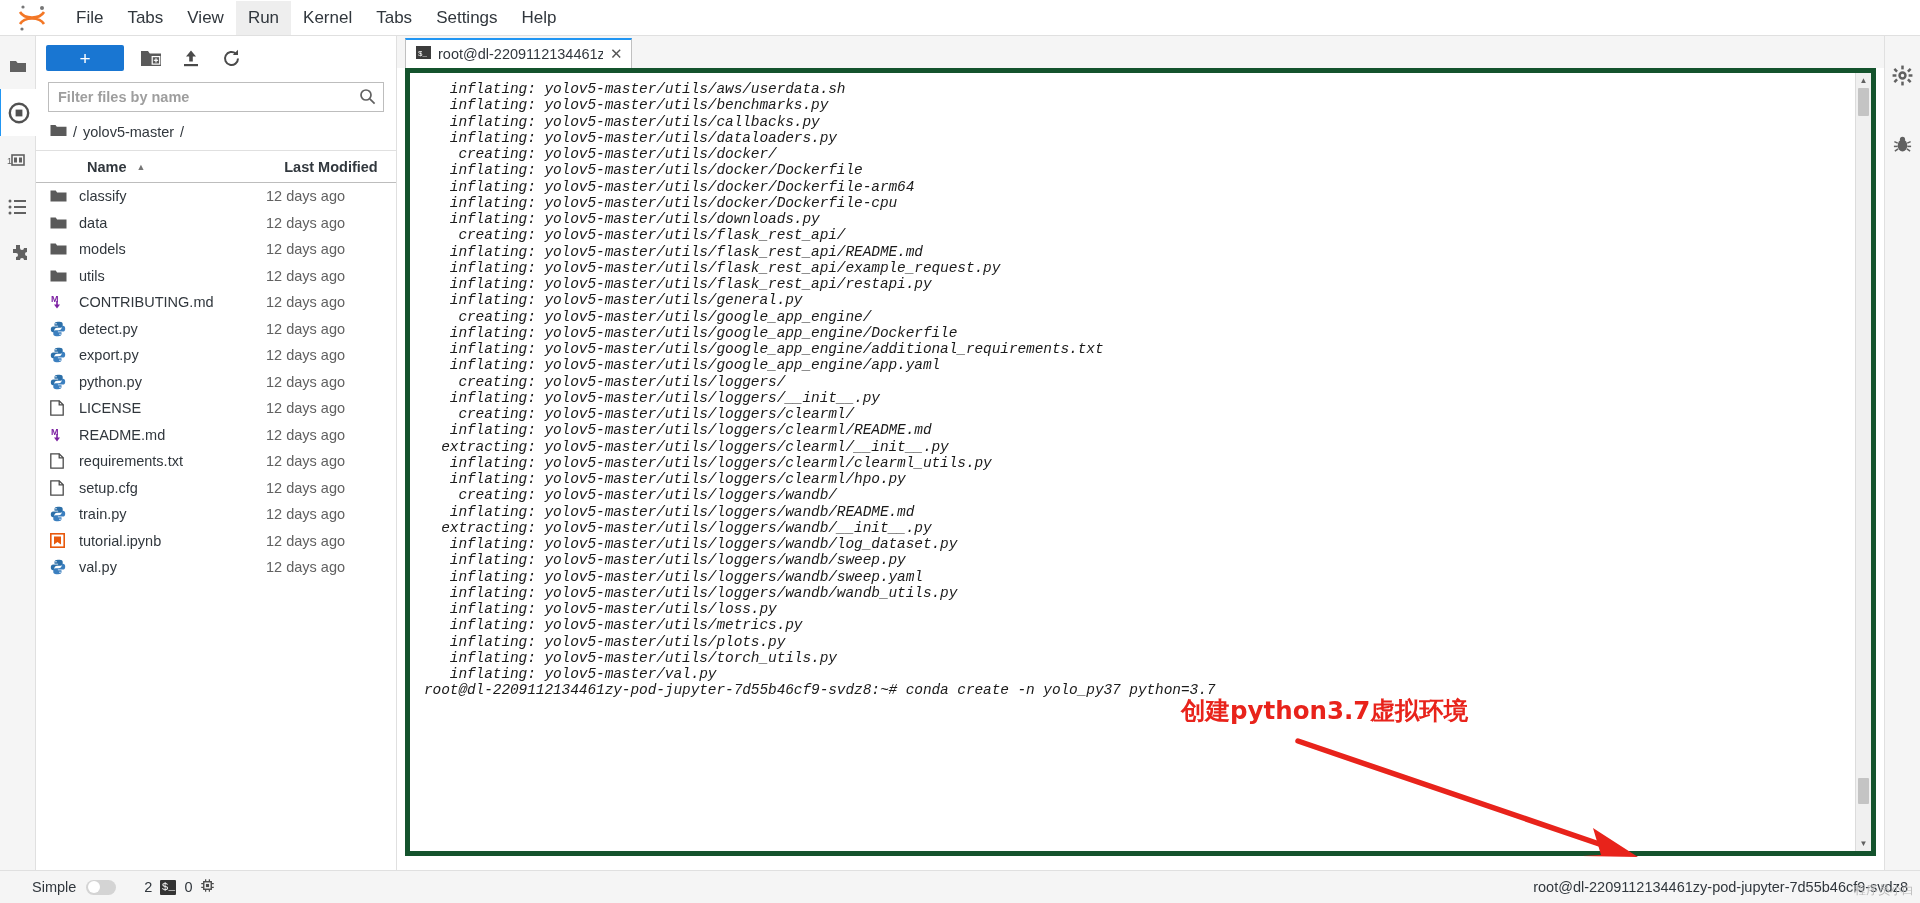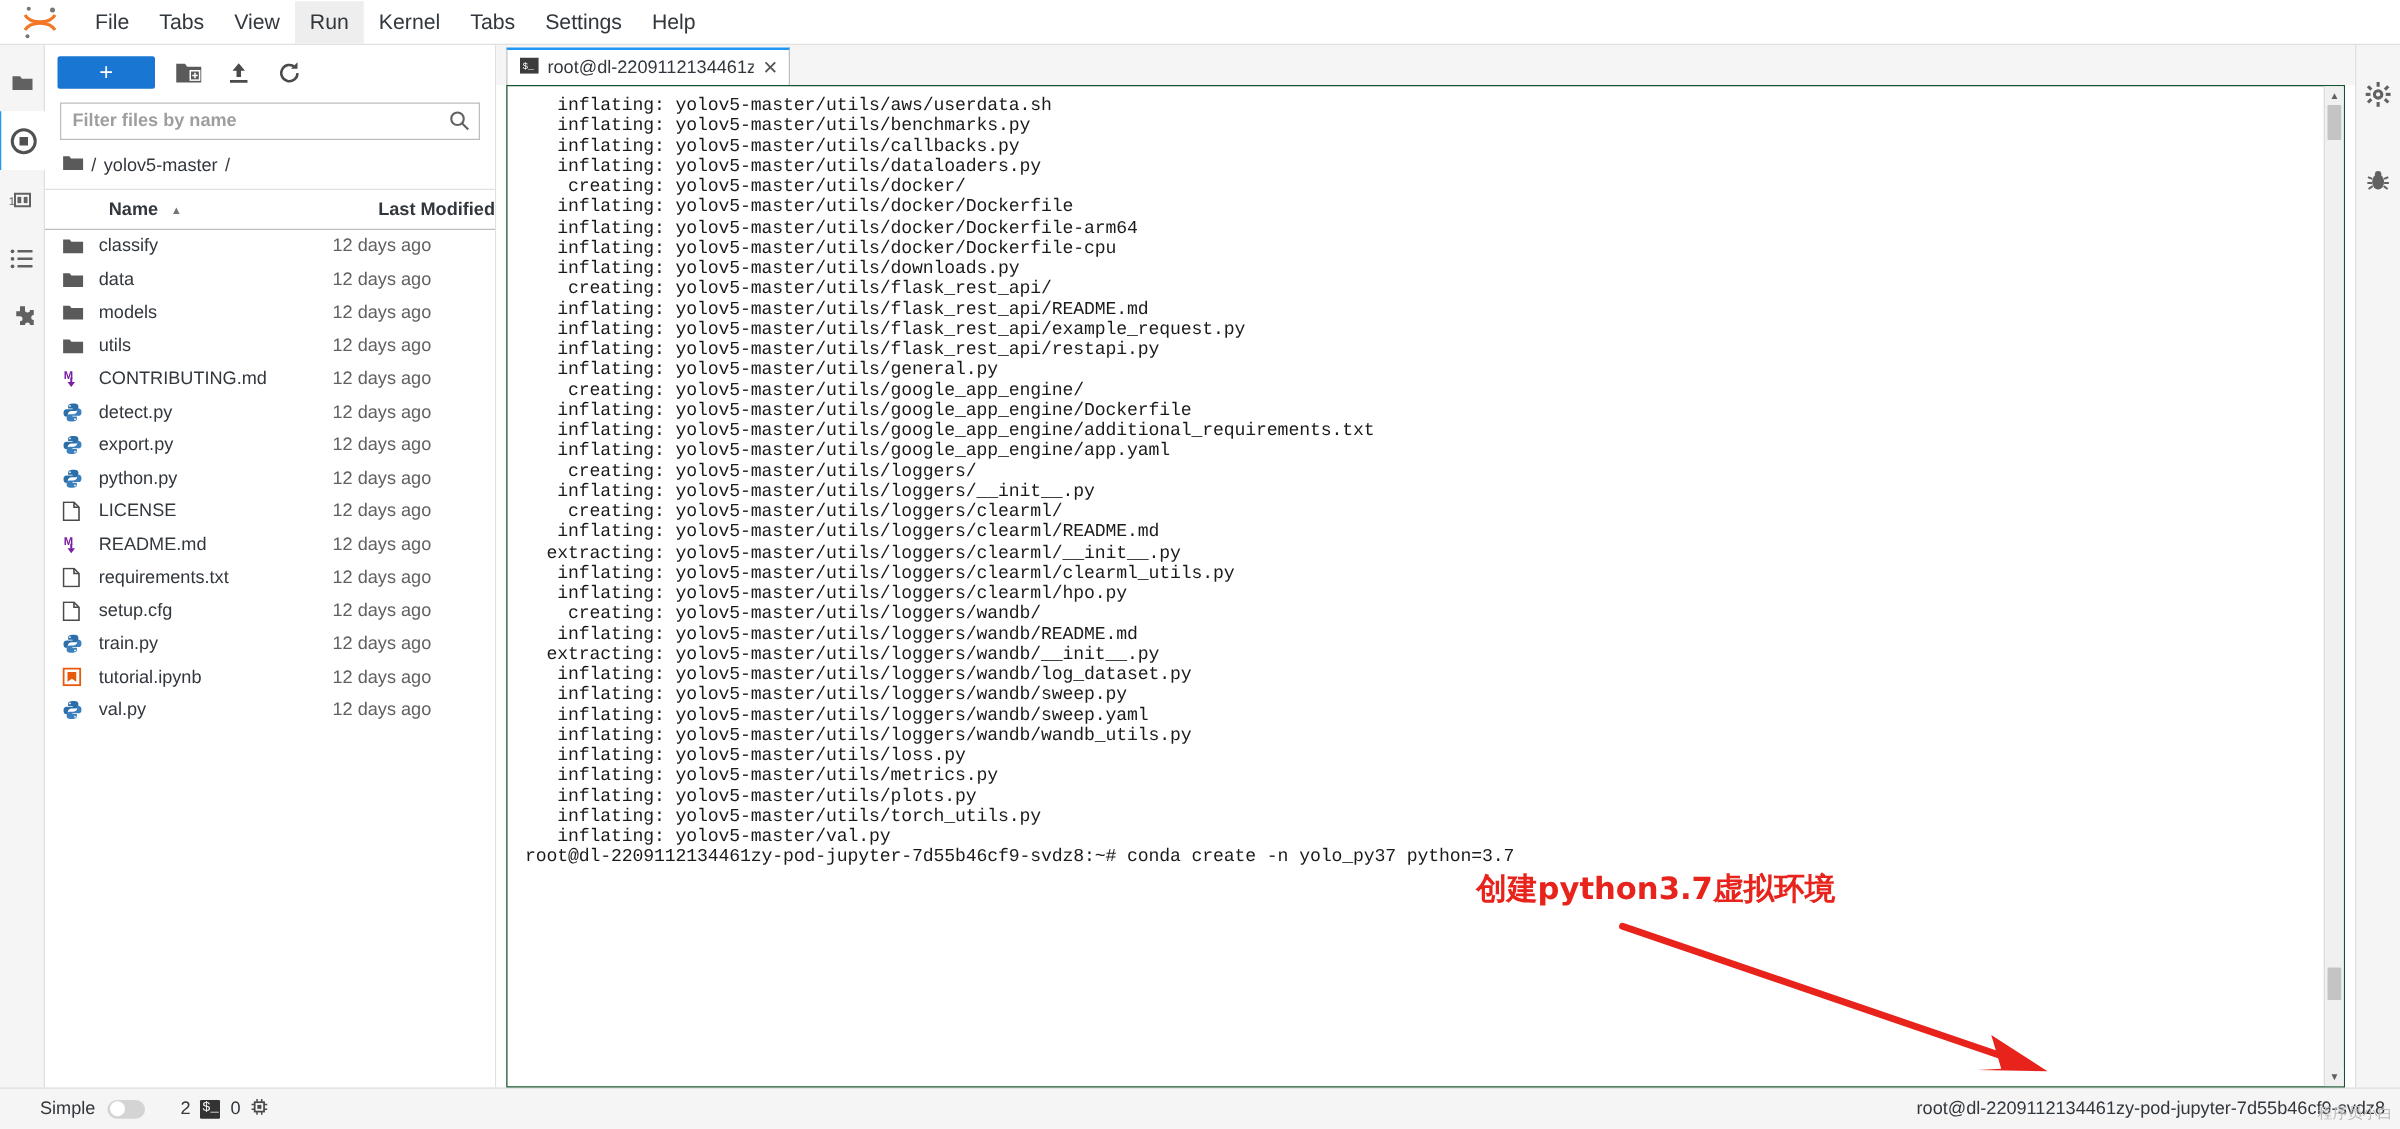--- a/index.html
+++ b/index.html
@@ -114,21 +114,21 @@
   .listing-header {
     display: flex; align-items: center;
     border-top: 1px solid #e0e0e0;
     border-bottom: 1px solid #bdbdbd;
     height: 31px;
     font-size: 14.5px; font-weight: bold;
     color: #31373d;
     padding-left: 14px;
   }
   .col-name { flex: 1; display: flex; align-items: center; gap: 6px; cursor: pointer; margin-left: 37px;}
-  .col-mod  { width: 130px; text-align: right; cursor: pointer; }
+  .col-mod  { width: 130px; text-align: center; cursor: pointer; }
   .sort-caret { font-size: 9px; color: #757575; margin-left: 4px; }
   .file-list { flex: 1; overflow: hidden; }
   .file-row {
     display: flex; align-items: center;
     height: 26.5px;
     padding-left: 14px;
     font-size: 14.5px; color: #31373d;
     cursor: pointer;
   }
   .file-icon {
@@ -165,26 +165,27 @@
     cursor: pointer;
     box-sizing: border-box;
   }
   .tab-title {
     overflow: hidden; white-space: nowrap; text-overflow: clip;
     max-width: 165px;
   }
   .tab-close { color: #555; font-size: 15px; cursor: pointer; }
   .term-shell {
     flex: 1; min-height: 0;
-    margin: 0 8px 0 8px;
-    border: 1px solid #14532d;
+    margin: 0 8px 14px 8px;
+    border: 5px solid #14532d;
     background: #ffffff;
     display: flex;
     position: relative;
     overflow: hidden;
+    font-style: italic;
   }
   .term-body {
     flex: 1;
     padding: 8px 0 4px 14px;
     font-family: "Liberation Mono", "DejaVu Sans Mono", monospace;
     font-size: 14.5px;
     line-height: 16.25px;
     color: #1a1a1a;
     white-space: pre;
     overflow: hidden;

